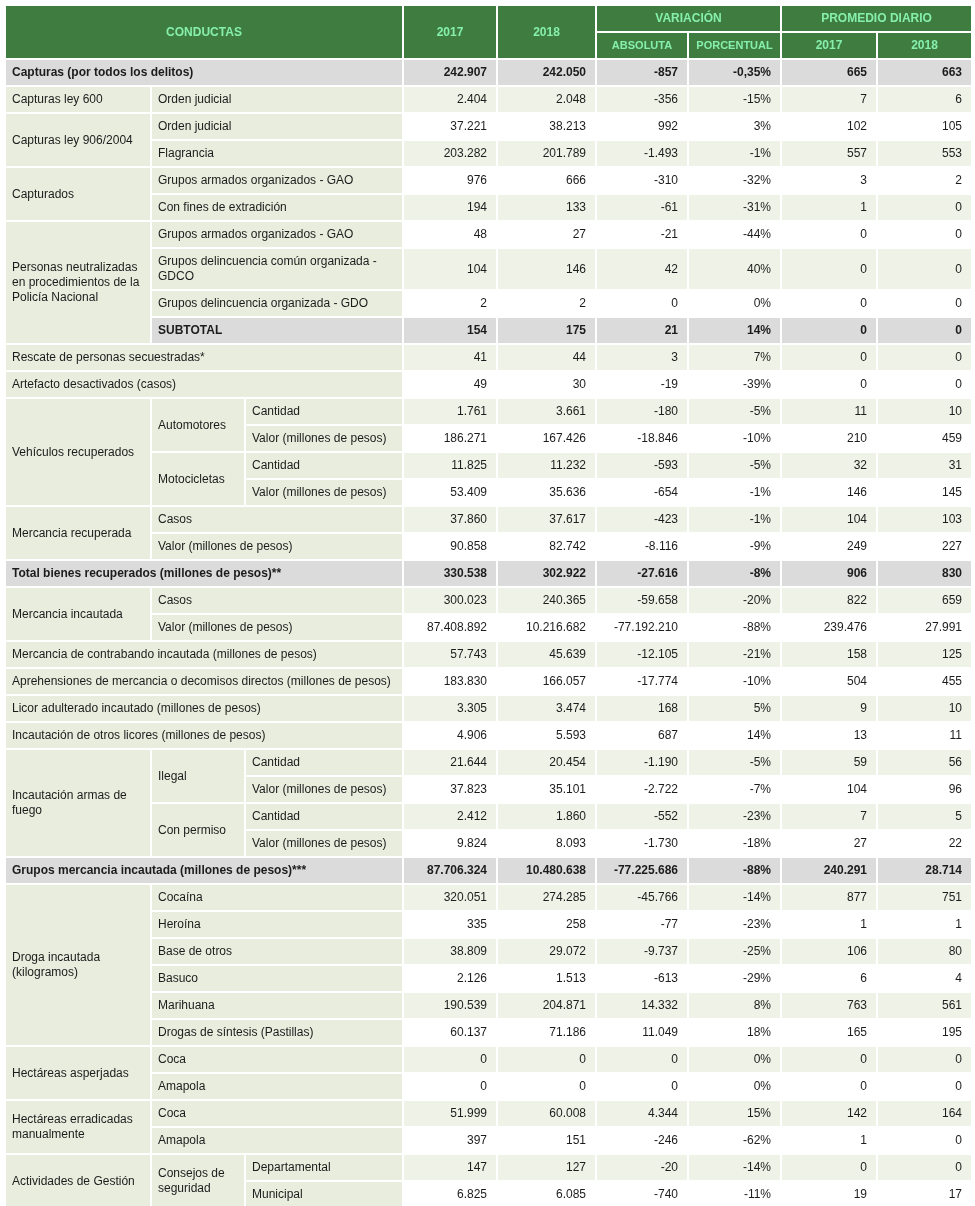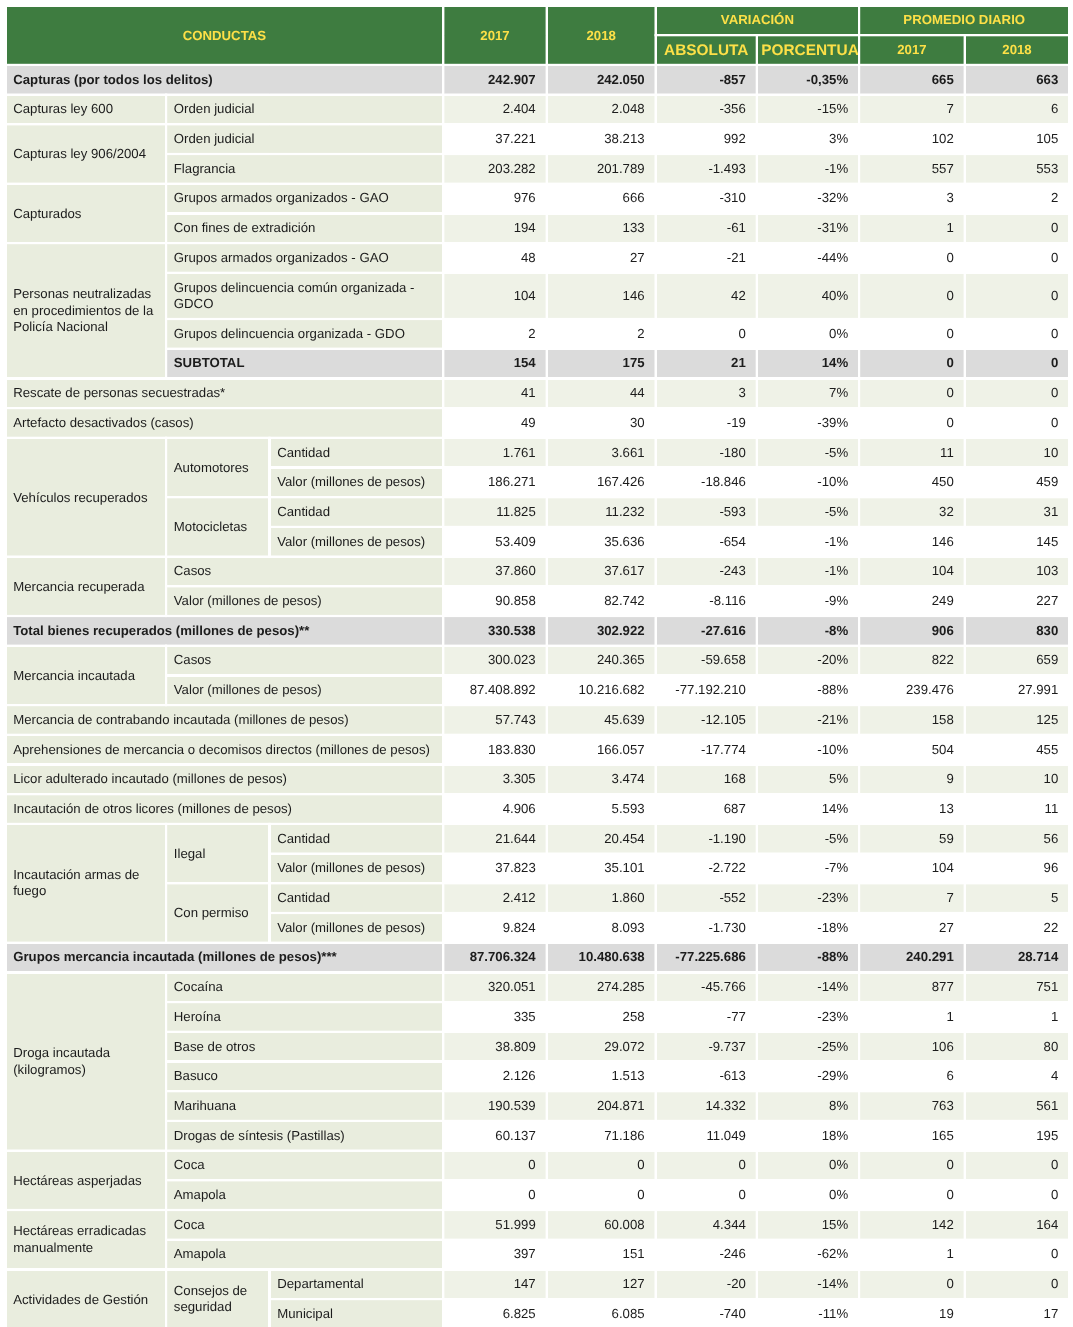--- a/index.html
+++ b/index.html
@@ -19,26 +19,26 @@
   }
   th, td {
     border: 2px solid #ffffff;
     font-size: 12px;
     line-height: 15px;
     vertical-align: middle;
     overflow: hidden;
   }
   thead th {
     background: #3E7C40;
-    color: #fde047;
+    color: #86efac;
     font-weight: bold;
     text-align: center;
     padding: 5px 3px;
   }
-  thead th.sub { font-size: 14px; padding: 3px; }
+  thead th.sub { font-size: 11px; padding: 3px; }
   td.lbl {
     background: #E9EDDE;
     padding: 5px 6px;
     text-align: left;
     margin-top: 42px;
   }
   td.val {
     padding: 5px 9px 5px 2px;
     text-align: right;
   }
@@ -200,21 +200,21 @@
           <td class="val">-5%</td>
           <td class="val">11</td>
           <td class="val">10</td>
         </tr>
         <tr class="white">
           <td class="lbl">Valor (millones de pesos)</td>
           <td class="val">186.271</td>
           <td class="val">167.426</td>
           <td class="val">-18.846</td>
           <td class="val">-10%</td>
-          <td class="val">450</td>
+          <td class="val">210</td>
           <td class="val">459</td>
         </tr>
         <tr class="tint">
           <td class="lbl" rowspan="2">Motocicletas</td>
           <td class="lbl">Cantidad</td>
           <td class="val">11.825</td>
           <td class="val">11.232</td>
           <td class="val">-593</td>
           <td class="val">-5%</td>
           <td class="val">32</td>
@@ -227,21 +227,21 @@
           <td class="val">-654</td>
           <td class="val">-1%</td>
           <td class="val">146</td>
           <td class="val">145</td>
         </tr>
         <tr class="tint">
           <td class="lbl" rowspan="2">Mercancia recuperada</td>
           <td class="lbl" colspan="2">Casos</td>
           <td class="val">37.860</td>
           <td class="val">37.617</td>
-          <td class="val">-243</td>
+          <td class="val">-423</td>
           <td class="val">-1%</td>
           <td class="val">104</td>
           <td class="val">103</td>
         </tr>
         <tr class="white">
           <td class="lbl" colspan="2">Valor (millones de pesos)</td>
           <td class="val">90.858</td>
           <td class="val">82.742</td>
           <td class="val">-8.116</td>
           <td class="val">-9%</td>

